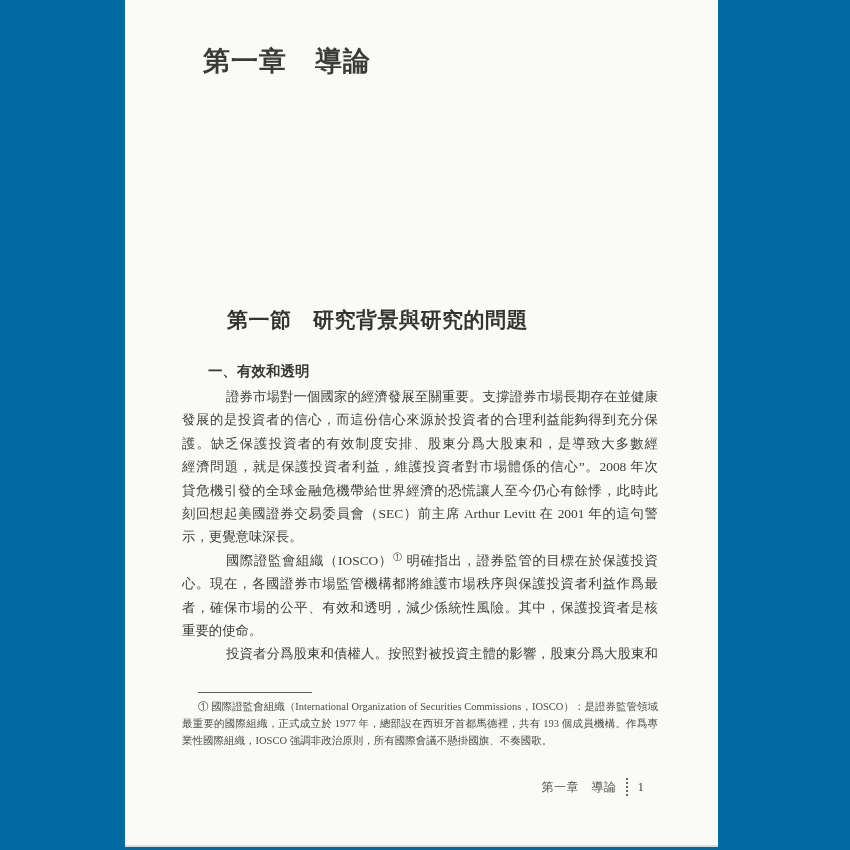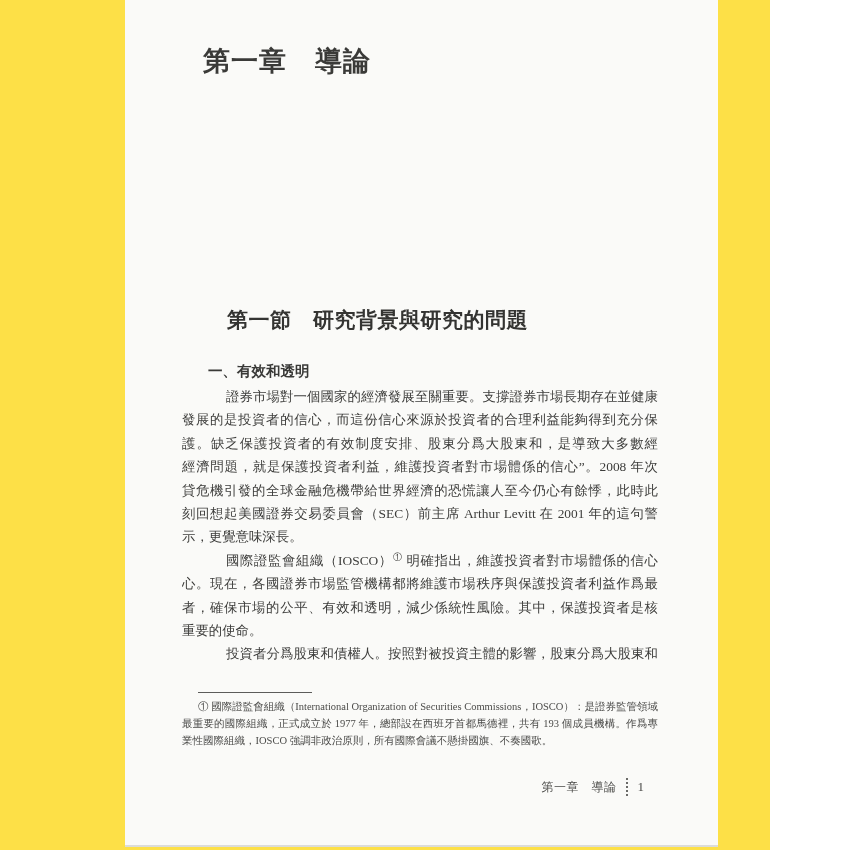--- a/index.html
+++ b/index.html
@@ -5,23 +5,23 @@
   html, body {
     margin: 0;
     padding: 0;
     background: #ffffff;
     width: 850px;
     height: 850px;
     overflow: hidden;
   }
   .stage {
     position: relative;
-    width: 770px;
+    width: 850px;
     height: 850px;
-    background: #fde047;
+    background: #0369a1;
     font-family: "Liberation Serif", "DejaVu Serif", serif;
   }
   .page {
     position: absolute;
     left: 125px;
     top: 0;
     width: 593px;
     height: 845px;
     background: #fafaf8;
     border-bottom: 2px solid #dcdcd8;
@@ -144,21 +144,21 @@
 
       <div class="ln first">證券市場對一個國家的經濟發展至關重要。支撐證券市場長期存在並健康</div>
       <div class="ln">發展的是投資者的信心，而這份信心來源於投資者的合理利益能夠得到充分保</div>
       <div class="ln">護。缺乏保護投資者的有效制度安排、股東分爲大股東和，是導致大多數經</div>
       <div class="ln">經濟問題，就是保護投資者利益，維護投資者對市場體係的信心”。2008 年次</div>
       <div class="ln">貸危機引發的全球金融危機帶給世界經濟的恐慌讓人至今仍心有餘悸，此時此</div>
       <div class="ln">刻回想起美國證券交易委員會（SEC）前主席 Arthur Levitt 在 2001 年的這句警</div>
       <div class="ln last">示，更覺意味深長。</div>
 
       <div class="ln first">
-        <span>國際證監會組織（IOSCO）</span><sup class="fnref">①</sup><span> 明確指出，維護投資者對市場體係的信心</span>
+        <span>國際證監會組織（IOSCO）</span><sup class="fnref">①</sup><span> 明確指出，證券監管的目標在於保護投資</span>
       </div>
       <div class="ln">心。現在，各國證券市場監管機構都將維護市場秩序與保護投資者利益作爲最</div>
       <div class="ln">者，確保市場的公平、有效和透明，減少係統性風險。其中，保護投資者是核</div>
       <div class="ln last">重要的使命。</div>
 
       <div class="ln first">投資者分爲股東和債權人。按照對被投資主體的影響，股東分爲大股東和</div>
     </div>
 
     <div class="footnote-separator"></div>
 

